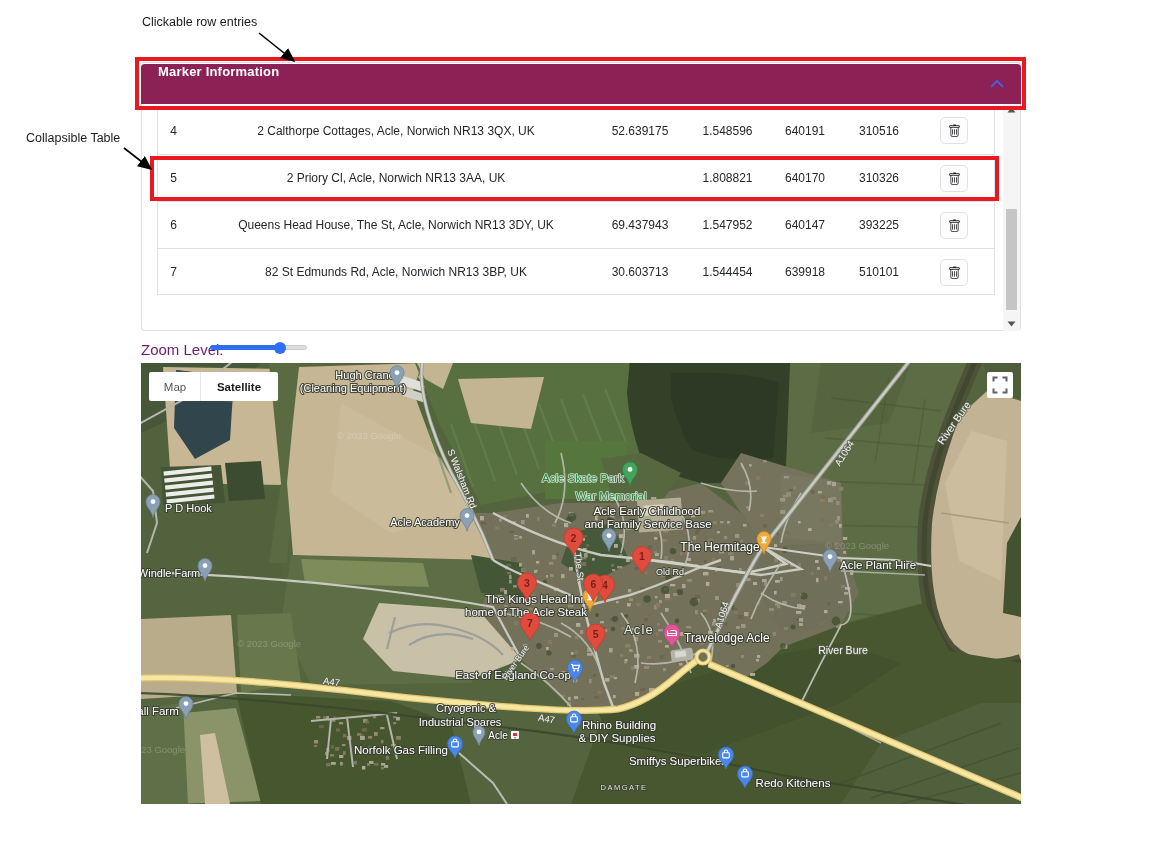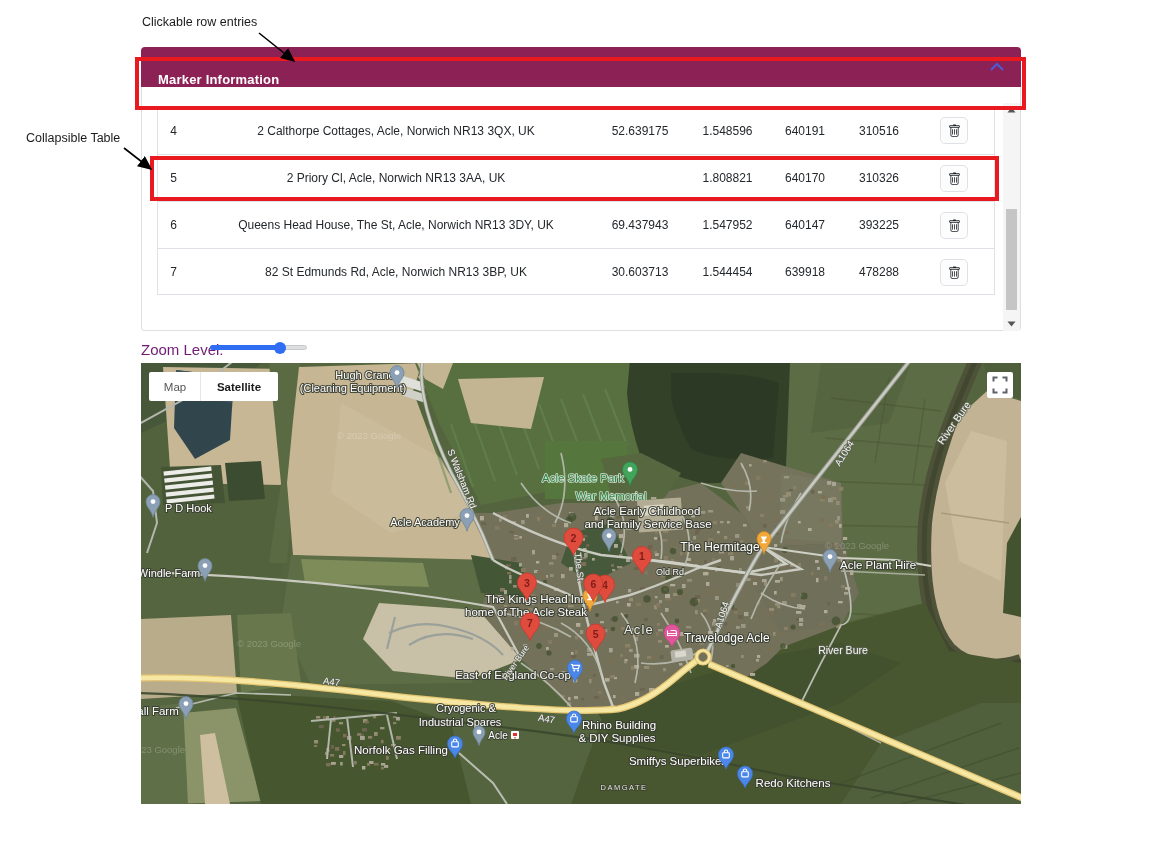--- a/index.html
+++ b/index.html
@@ -63,38 +63,38 @@
         <path d="M14.5 3a1 1 0 0 1-1 1H13v9a2 2 0 0 1-2 2H5a2 2 0 0 1-2-2V4h-.5a1 1 0 0 1-1-1V2a1 1 0 0 1 1-1H6a1 1 0 0 1 1-1h2a1 1 0 0 1 1 1h3.5a1 1 0 0 1 1 1v1ZM4.118 4 4 4.059V13a1 1 0 0 0 1 1h6a1 1 0 0 0 1-1V4.059L11.882 4H4.118ZM2.5 3h11V2h-11v1Z"></path>
       </svg>
     </div>
   </div>
 <div style="position:absolute;left:157px;top:248px;width:838px;height:47px;border-top:1px solid #dee2e6;">
     <div class="c" style="left:0;width:33px">7</div>
     <div class="c" style="left:33px;width:412px">82 St Edmunds Rd, Acle, Norwich NR13 3BP, UK</div>
     <div class="c" style="left:433px;width:100px">30.603713</div>
     <div class="c" style="left:525px;width:91px">1.544454</div>
     <div class="c" style="left:613px;width:70px">639918</div>
-    <div class="c" style="left:687px;width:70px">478288</div>
+    <div class="c" style="left:687px;width:70px">510101</div>
     <div style="position:absolute;left:783px;top:10px;width:28px;height:27px;border:1px solid #dee2e6;border-radius:5px;background:#fdfdfe;display:flex;align-items:center;justify-content:center">
       <svg width="13" height="14" viewBox="0 0 16 16" fill="#212529">
         <path d="M5.5 5.5A.5.5 0 0 1 6 6v6a.5.5 0 0 1-1 0V6a.5.5 0 0 1 .5-.5Zm2.5 0a.5.5 0 0 1 .5.5v6a.5.5 0 0 1-1 0V6a.5.5 0 0 1 .5-.5Zm3 .5a.5.5 0 0 0-1 0v6a.5.5 0 0 0 1 0V6Z"></path>
         <path d="M14.5 3a1 1 0 0 1-1 1H13v9a2 2 0 0 1-2 2H5a2 2 0 0 1-2-2V4h-.5a1 1 0 0 1-1-1V2a1 1 0 0 1 1-1H6a1 1 0 0 1 1-1h2a1 1 0 0 1 1 1h3.5a1 1 0 0 1 1 1v1ZM4.118 4 4 4.059V13a1 1 0 0 0 1 1h6a1 1 0 0 0 1-1V4.059L11.882 4H4.118ZM2.5 3h11V2h-11v1Z"></path>
       </svg>
     </div>
   </div>
 <div style="position:absolute;left:157px;top:107px;width:838px;height:188px;border:1px solid #dee2e6;pointer-events:none"></div>
 
 <div style="position:absolute;left:1003px;top:103px;width:17px;height:228px;background:#f5f5f5"></div>
 <div style="position:absolute;left:1006px;top:209px;width:11px;height:101px;background:#c5c5c5"></div>
 <svg width="17" height="228" style="position:absolute;left:1003px;top:103px" xmlns="http://www.w3.org/2000/svg">
  <path d="M4.5,9.5 L8.5,4.5 L12.5,9.5 Z" fill="#555"></path>
  <path d="M4.5,218.5 L8.5,223.5 L12.5,218.5 Z" fill="#555"></path>
 </svg>
 
-<div style="position:absolute;left:141px;top:47px;width:880px;height:40px;background:#8c2155;border-radius:4px 4px 0 0;display:flex;align-items:flex-end">
+<div style="position:absolute;left:141px;top:64px;width:880px;height:40px;background:#8c2155;border-radius:4px 4px 0 0;display:flex;align-items:flex-start">
  <span style="color:#fff;font-size:13px;font-weight:700;margin-left:17px;letter-spacing:0.2px">Marker Information</span>
  <svg width="16" height="16" viewBox="0 0 16 16" style="position:absolute;right:16px;top:12px">
   <path d="M2,11 L8,5 L14,11" fill="none" stroke="#4a5cdb" stroke-width="2"></path>
  </svg>
 </div>
 
 <div style="position:absolute;left:135px;top:57px;width:891px;height:53px;border:4px solid #e8191f"></div>
 <div style="position:absolute;left:150px;top:156px;width:849px;height:45px;border:4px solid #e8191f"></div>
 
 <div style="position:absolute;left:141px;top:341px;font-size:15px;color:#701a75">Zoom Level:</div>

